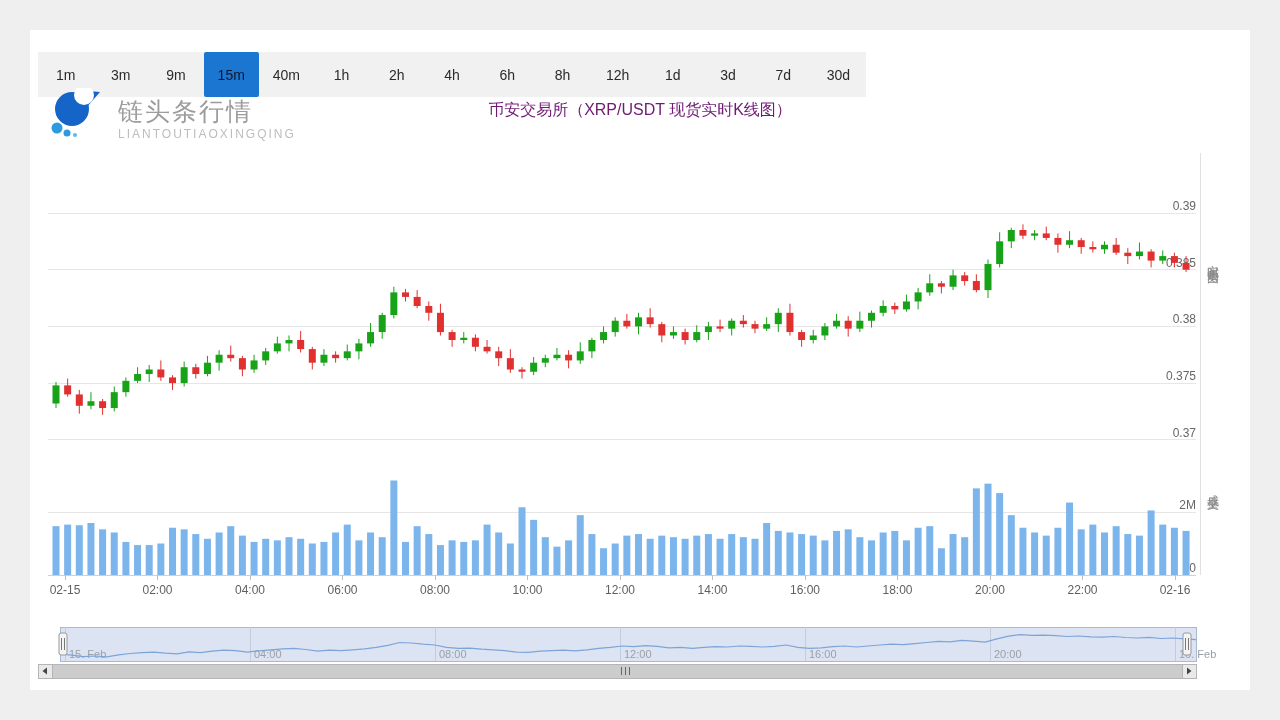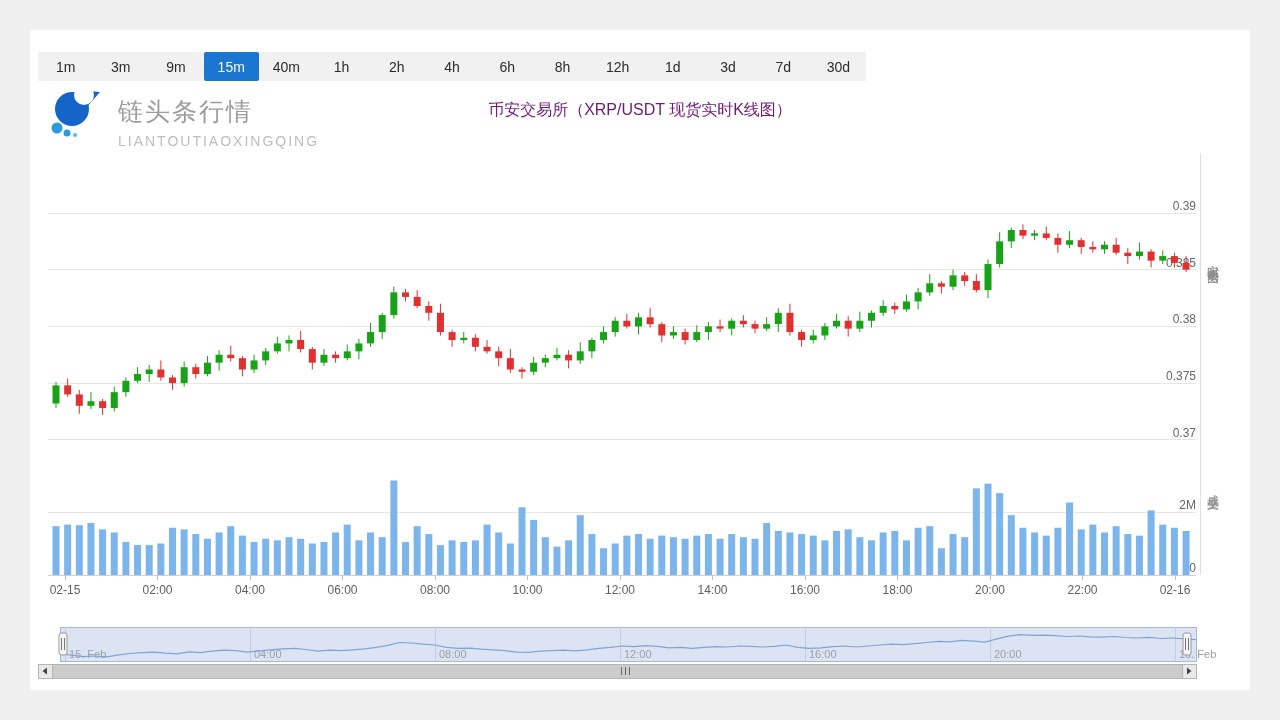--- a/index.html
+++ b/index.html
@@ -1,26 +1,26 @@
 <!DOCTYPE html>
 <html><head>
 <meta charset="utf-8">
 <style>
   html,body{margin:0;padding:0;width:1280px;height:720px;background:#efefef;overflow:hidden;
     font-family:"Liberation Sans",sans-serif;}
   .card{position:absolute;left:30px;top:30px;width:1220px;height:660px;background:#ffffff;}
   
-  .tabbar{position:absolute;left:8px;top:22px;width:828px;height:29px;background:#f1f1f1;display:flex;}
+  .tabbar{position:absolute;left:8px;top:22px;width:828px;height:45px;background:#f1f1f1;display:flex;}
   .tab{flex:1;display:flex;align-items:center;justify-content:center;font-size:14px;color:#2b2b2b;cursor:pointer;}
-  .tab.active{background:#1b76d2;color:#fef9c3;border-radius:2px;}
+  .tab.active{background:#1b76d2;color:#0f172a;border-radius:2px;}
   
   .brand{position:absolute;left:18px;top:58px;display:flex;align-items:flex-start;z-index:3;}
   .brand-text{margin-left:8px;margin-top:10px;}
   .brand-cn{font-size:25px;font-weight:normal;color:#9c9c9c;letter-spacing:2px;line-height:26px;}
-  .brand-sub{font-size:14px;color:#bdbdbd;letter-spacing:2px;text-align:right;margin-top:9px;}
+  .brand-sub{font-size:12px;color:#bdbdbd;letter-spacing:2px;text-align:right;margin-top:3px;}
   
   .chart-title{position:absolute;left:0;top:70px;width:100%;text-align:center;font-size:16px;color:#701a75;z-index:2;}
   
   .vtitle{position:absolute;left:1174px;writing-mode:vertical-rl;font-size:12px;color:#8a8a8a;letter-spacing:2px;}
   .vtitle.price{top:225px;}
   .vtitle.volume{top:455px;}
   svg.chart{position:absolute;left:0;top:0;}
 </style>
 </head>
 <body>

